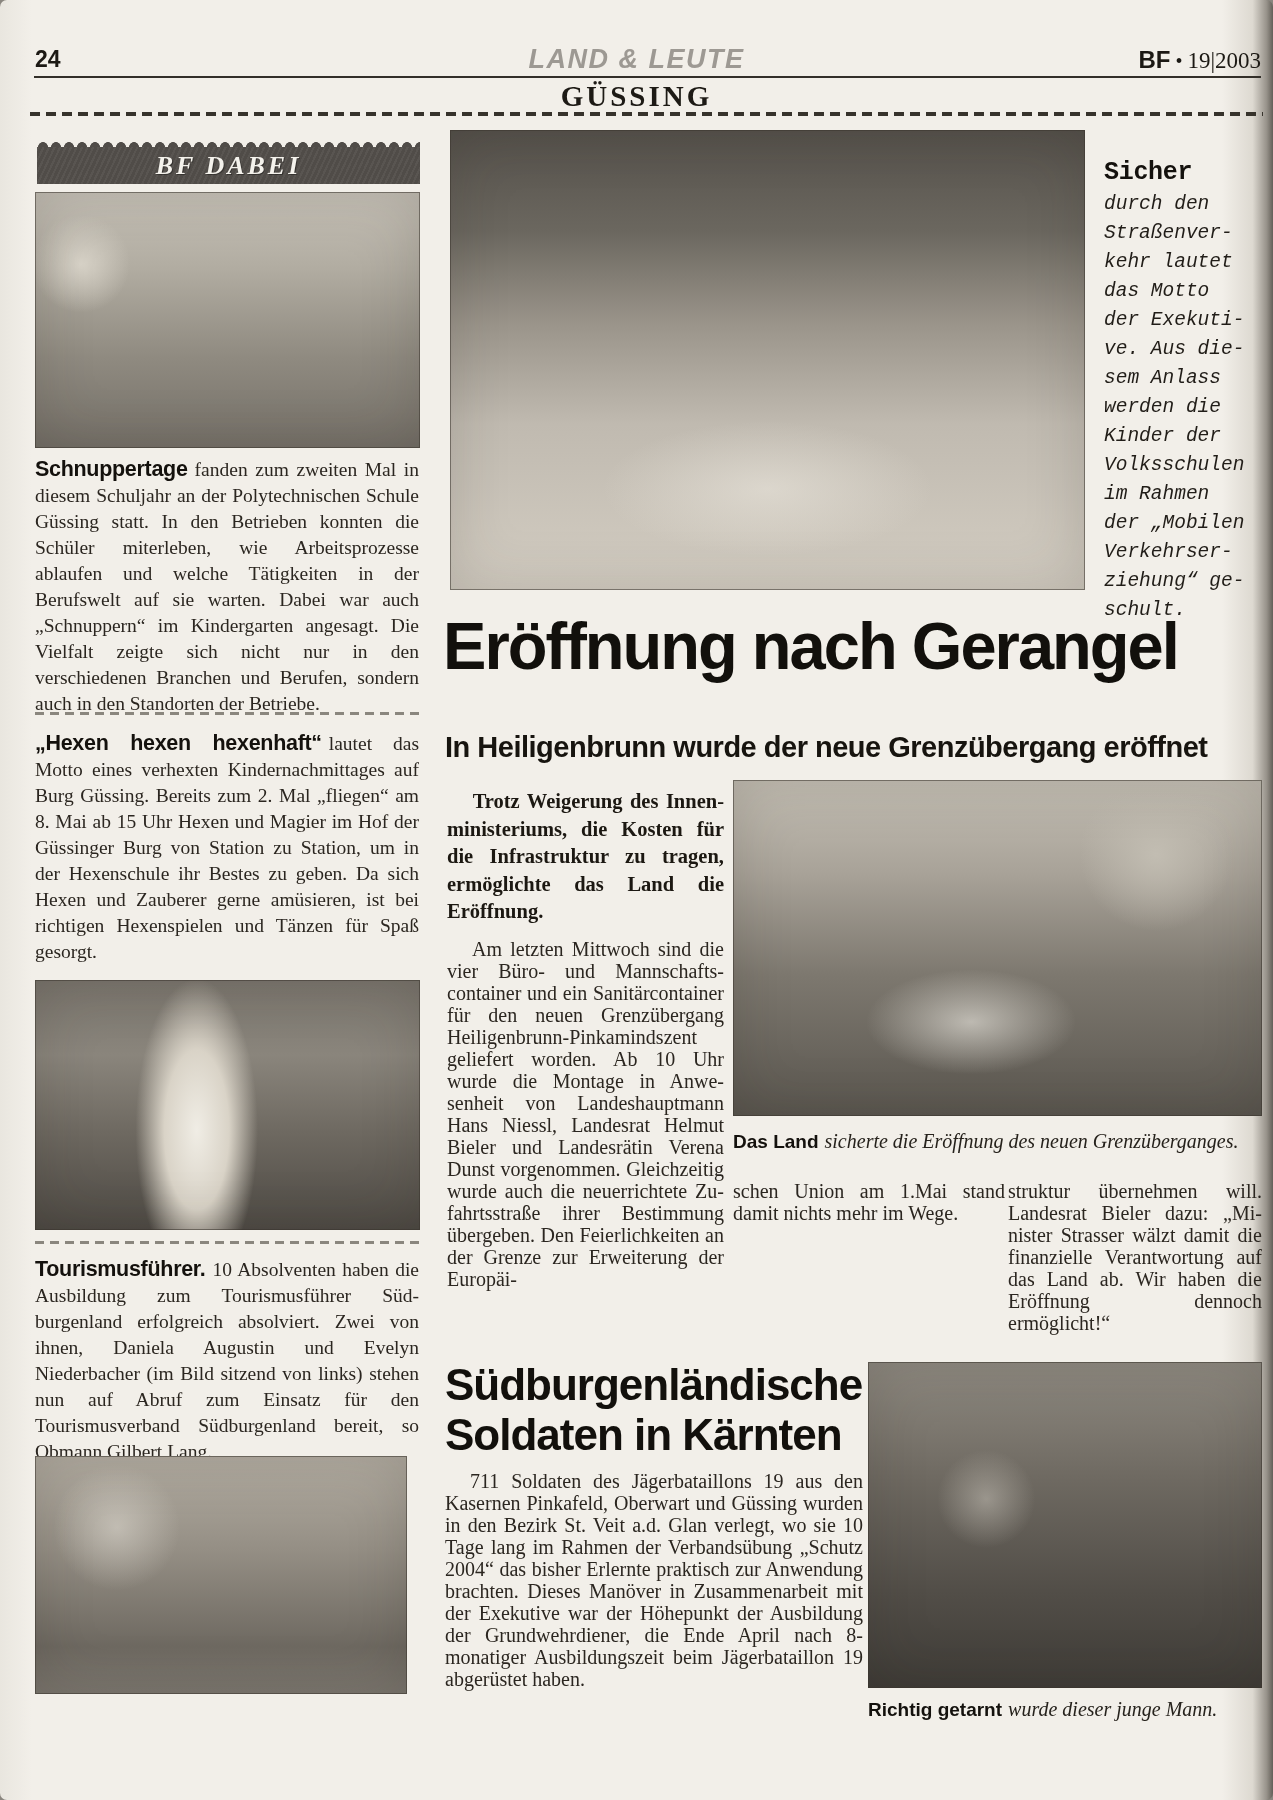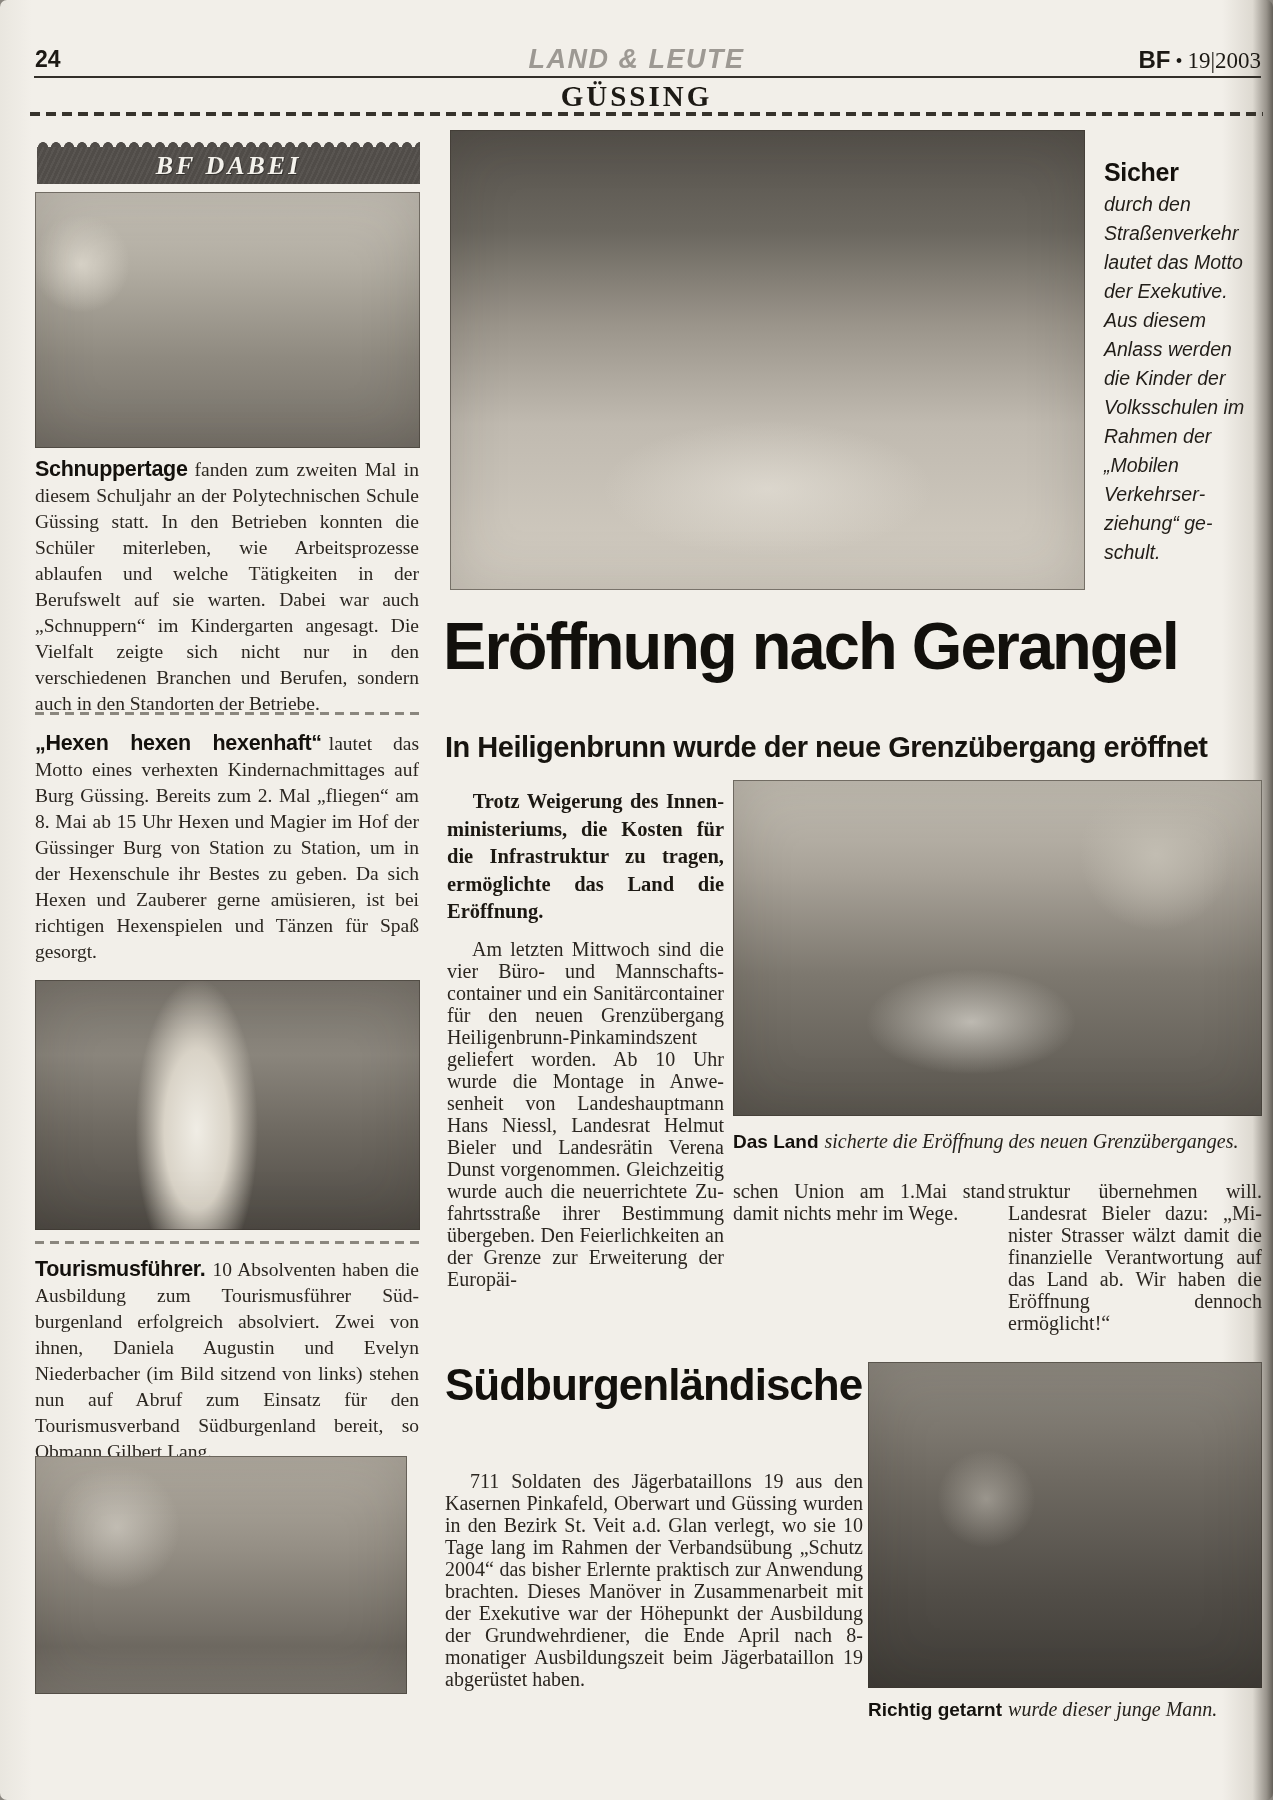--- a/index.html
+++ b/index.html
@@ -70,21 +70,21 @@
     radial-gradient(circle 70px at 30% 42%, rgba(214,209,199,.45), transparent 70%),
     linear-gradient(180deg,#8f8a81 0%,#6f6a62 35%,#524e48 70%,#3f3c37 100%);}
 
   
   .col-left{font-size:19.5px;line-height:26px;text-align:justify;color:#2b2620;}
   .lead{font-family:"Liberation Sans","DejaVu Sans",sans-serif;font-weight:700;font-size:21.5px;
         letter-spacing:-0.3px;color:#14110d;margin-right:7px;}
   .main-body{font-size:20px;line-height:22px;text-align:justify;color:#2b2620;}
   .indent{text-indent:1.25em;display:block;}
 
-  .side-caption{font-size:19.5px;line-height:29px;font-style:italic;color:#211d18;}
+  .side-caption{font-size:19.5px;line-height:29px;font-style:italic;color:#211d18;font-family:Liberation Mono, monospace;}
   .side-caption .cap-lead{display:block;font-style:normal;font-weight:700;font-size:25px;
       letter-spacing:-0.3px;margin-bottom:3px;color:#14110d;}
 
   .headline{font-family:"Liberation Sans","DejaVu Sans",sans-serif;font-weight:700;
       font-size:66px;letter-spacing:-2px;color:#12100c;white-space:nowrap;
       transform:scaleX(.985);transform-origin:left center;}
   .subheadline{font-family:"Liberation Sans","DejaVu Sans",sans-serif;font-weight:700;
       font-size:29px;letter-spacing:-0.5px;color:#17140f;white-space:nowrap;}
   .intro{font-weight:700;font-size:20.5px;line-height:27.5px;text-align:justify;color:#1c1812;}
   .headline2{font-family:"Liberation Sans","DejaVu Sans",sans-serif;font-weight:700;
@@ -167,20 +167,21 @@
   <div class="abs main-body" style="left:733px;top:1180px;width:272px;">
     <span>schen Union am 1.Mai stand damit nichts mehr im Wege.</span>
   </div>
 
   <div class="abs main-body" style="left:1008px;top:1180px;width:254px;">
     <span>struktur übernehmen will. Landesrat Bieler dazu: „Mi­nister Strasser wälzt damit die finanzielle Verantwor­tung auf das Land ab. Wir haben die Eröffnung den­noch ermöglicht!“</span>
   </div>
 
   <div class="abs headline2" style="left:445px;top:1360px;">
     <div>Südburgenländische</div>
+    <div>Soldaten in Kärnten</div>
   </div>
 
   <div class="abs main-body" style="left:445px;top:1470px;width:418px;">
     <span class="indent">711 Soldaten des Jägerbataillons 19 aus den Kasernen Pinkafeld, Oberwart und Güs­sing wurden in den Bezirk St. Veit a.d. Glan verlegt, wo sie 10 Tage lang im Rahmen der Verbandsübung „Schutz 2004“ das bisher Er­lernte praktisch zur Anwendung brachten. Dieses Manöver in Zusammenarbeit mit der Exekutive war der Höhepunkt der Ausbil­dung der Grundwehrdiener, die Ende April nach 8-monatiger Ausbildungszeit beim Jä­gerbataillon 19 abgerüstet haben.</span>
   </div>
 
   <div class="abs photo ph-soldiers" style="left:868px;top:1362px;width:394px;height:326px;" role="img" aria-label="Soldat wird getarnt"></div>
 
   <div class="abs caption" style="left:868px;top:1698px;width:394px;">
     <span class="cap-lead">Richtig getarnt</span><span class="cap-body">wurde dieser junge Mann.</span>

